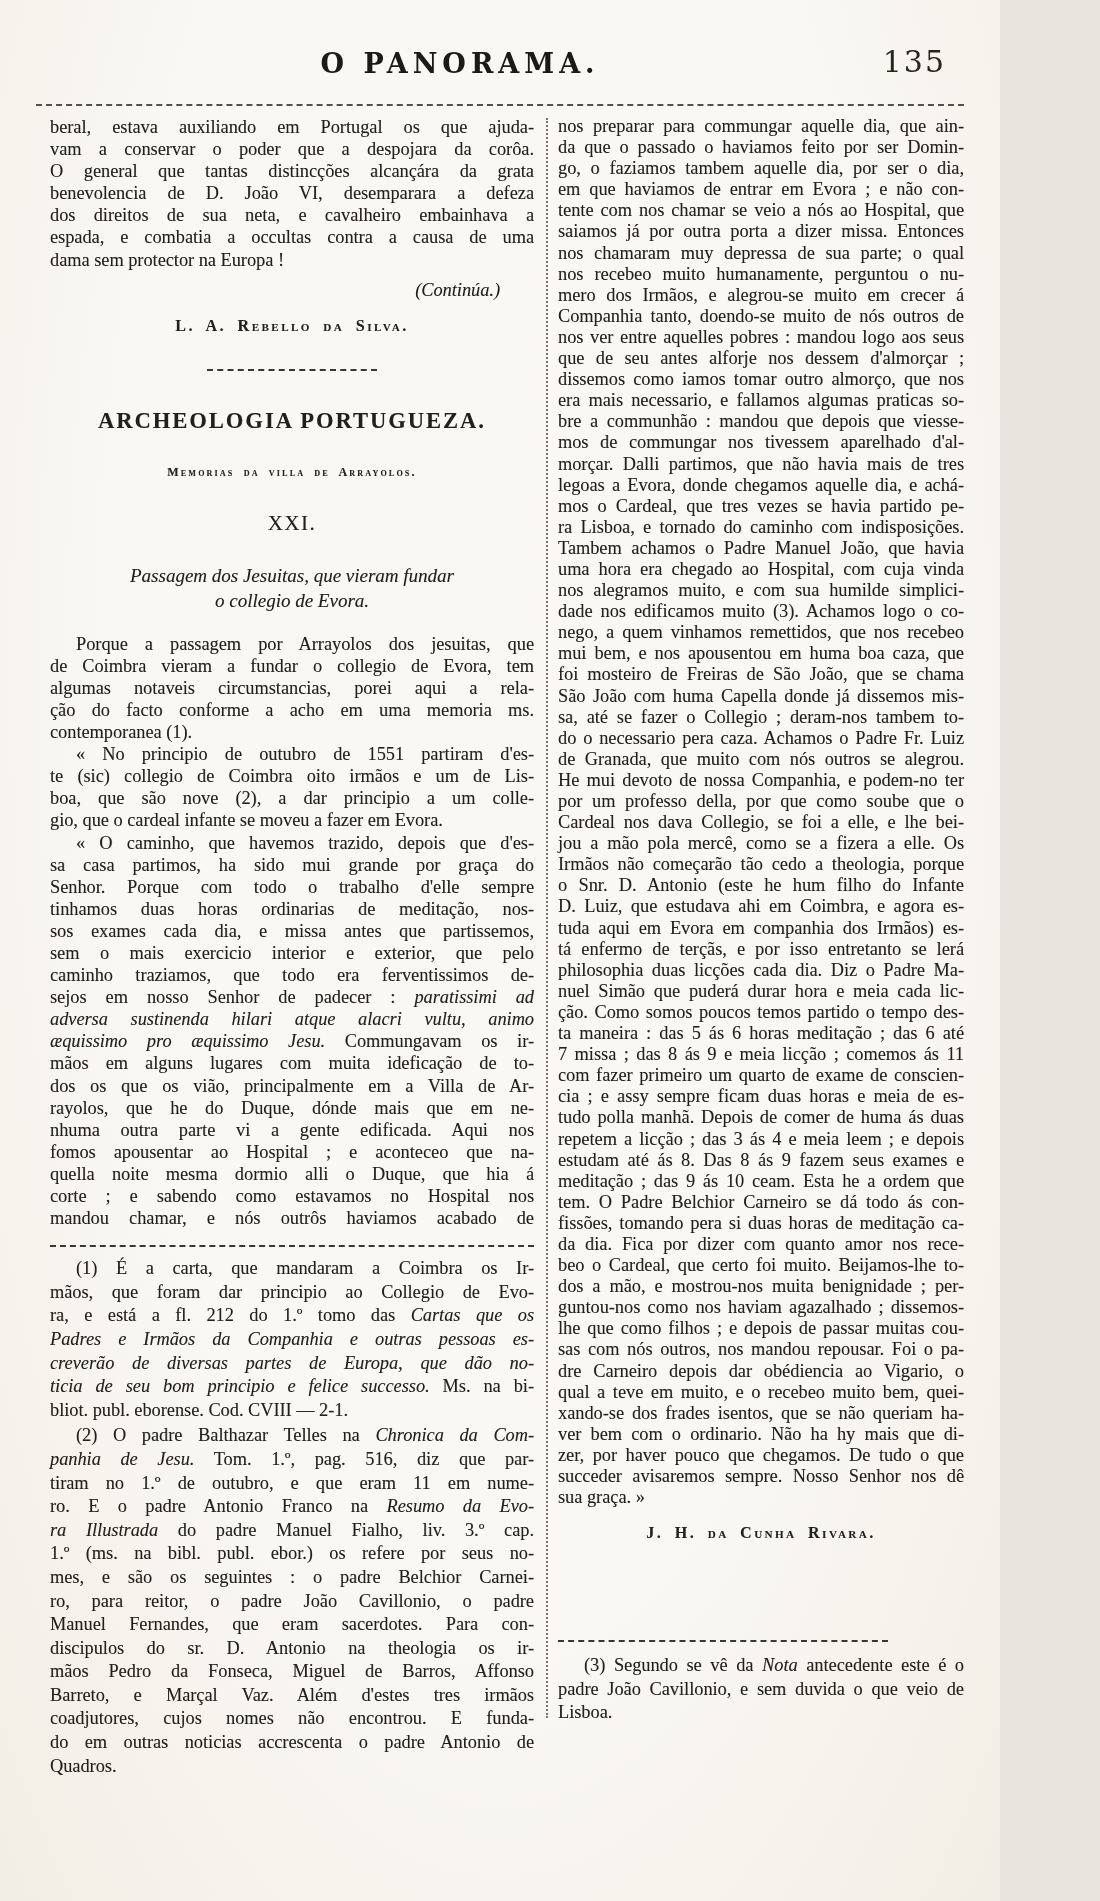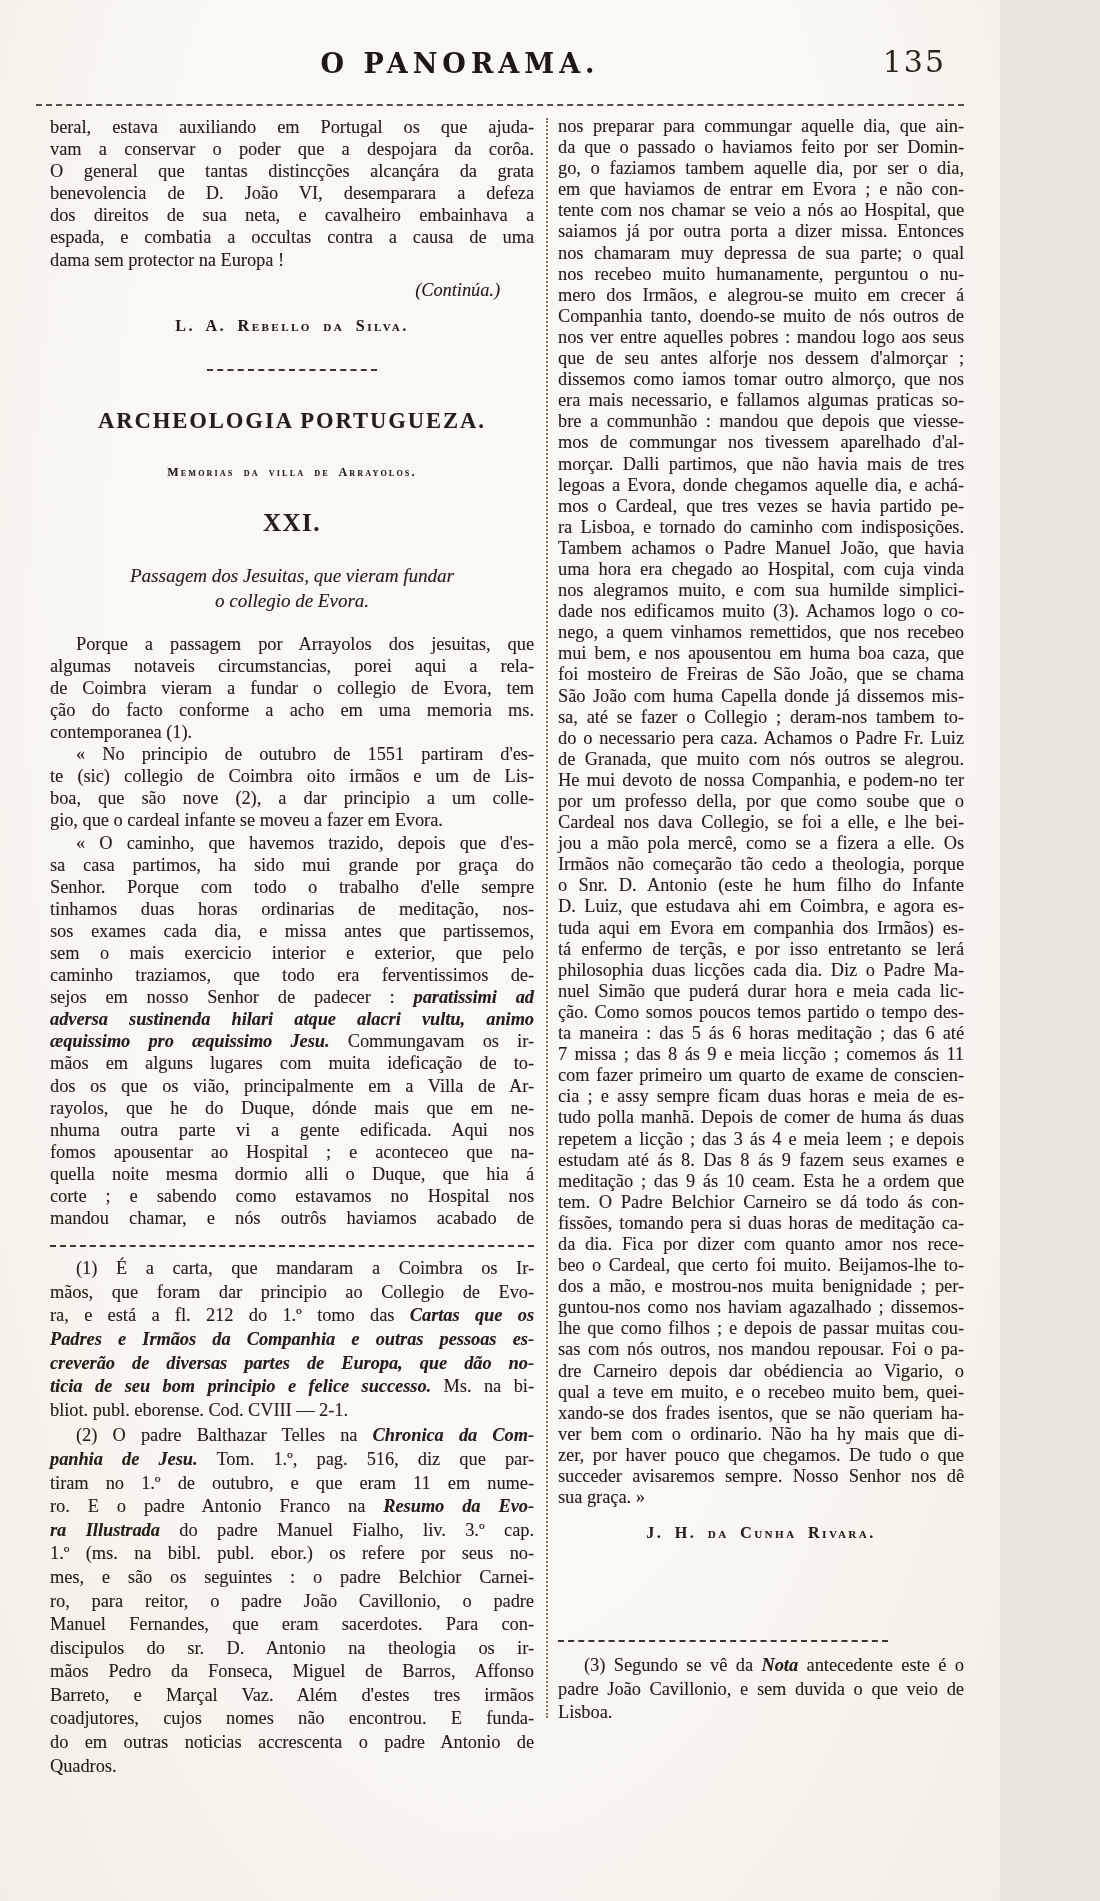--- a/index.html
+++ b/index.html
@@ -50,28 +50,28 @@
   .blk-title{margin-top:36px;}
   .blk-title .line{text-align:center;text-align-last:center;line-height:28px;font-size:22.5px;font-weight:bold;letter-spacing:2px;}
 
   .blk-smallcaps{margin-top:26px;}
   .blk-smallcaps .line{
     text-align:center;text-align-last:center;line-height:22px;
     font-variant:small-caps;font-weight:bold;letter-spacing:2.2px;word-spacing:4px;font-size:12px;
   }
 
   .blk-roman{margin-top:28px;}
-  .blk-roman .line{text-align:center;text-align-last:center;line-height:24px;font-size:25px;font-weight:bold;letter-spacing:1.5px;}
+  .blk-roman .line{text-align:center;text-align-last:center;line-height:24px;font-size:21px;font-weight:normal;letter-spacing:1.5px;}
 
   .blk-heading{margin:28px 0 20px;}
   .blk-heading .line{text-align:center;text-align-last:center;line-height:25px;font-style:italic;font-size:19px;}
 
   .blk-fn-rule{border-top:2px dashed #3c362e;margin:16px 0 10px;}
   .blk-fn-rule-right{border-top:2px dashed #3c362e;width:330px;margin:96px 90px 12px auto;}
-  em{font-style:italic;font-weight:bold;}
+  em{font-style:italic;}
 </style>
 </head>
 <body>
 
 <div class="page">
   <header>
     <div class="running-title">O PANORAMA.</div>
     <div class="page-number">135</div>
   </header>
   <div class="header-rule"></div>
@@ -101,22 +101,22 @@
         </div>
         <div class="blk blk-roman">
           <div class="line line-last">XXI.</div>
         </div>
         <div class="blk blk-heading">
           <div class="line">Passagem dos Jesuitas, que vieram fundar</div>
           <div class="line line-last">o collegio de Evora.</div>
         </div>
         <div class="blk blk-body indent">
           <div class="line">Porque a passagem por Arrayolos dos jesuitas, que</div>
+          <div class="line">de Coimbra vieram a fundar o collegio de Evora, tem</div>
           <div class="line">algumas notaveis circumstancias, porei aqui a rela-</div>
-          <div class="line">de Coimbra vieram a fundar o collegio de Evora, tem</div>
           <div class="line">ção do facto conforme a acho em uma memoria ms.</div>
           <div class="line line-last">contemporanea (1).</div>
         </div>
         <div class="blk blk-body indent">
           <div class="line">« No principio de outubro de 1551 partiram d'es-</div>
           <div class="line">te (sic) collegio de Coimbra oito irmãos e um de Lis-</div>
           <div class="line">boa, que são nove (2), a dar principio a um colle-</div>
           <div class="line line-last">gio, que o cardeal infante se moveu a fazer em Evora.</div>
         </div>
         <div class="blk blk-body indent">

